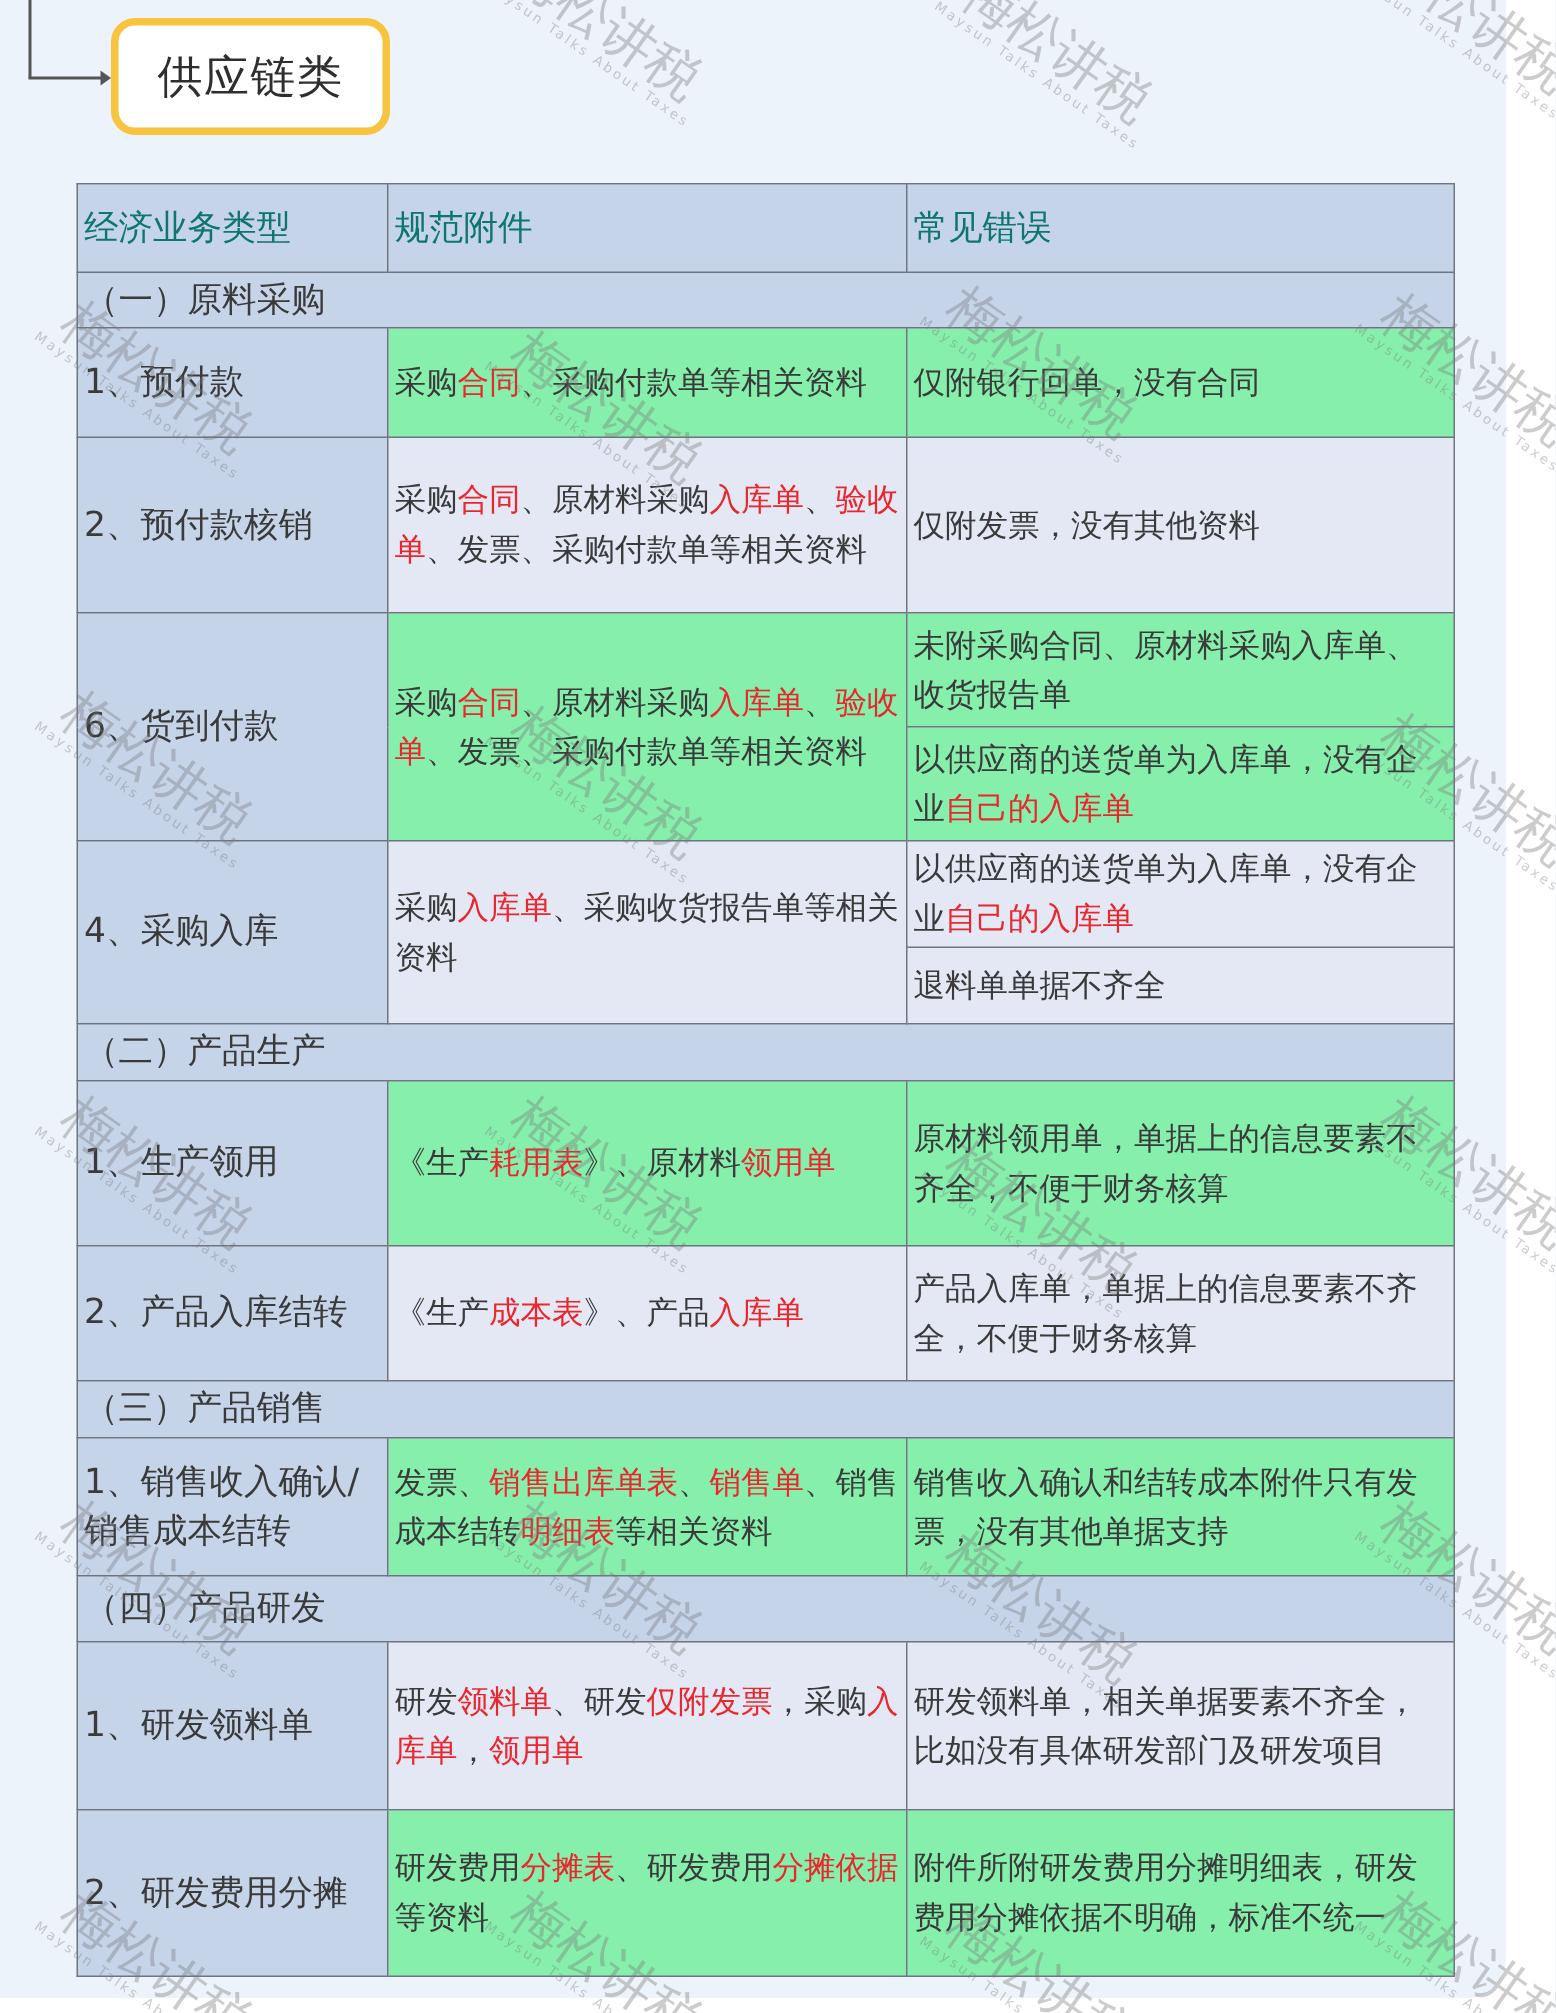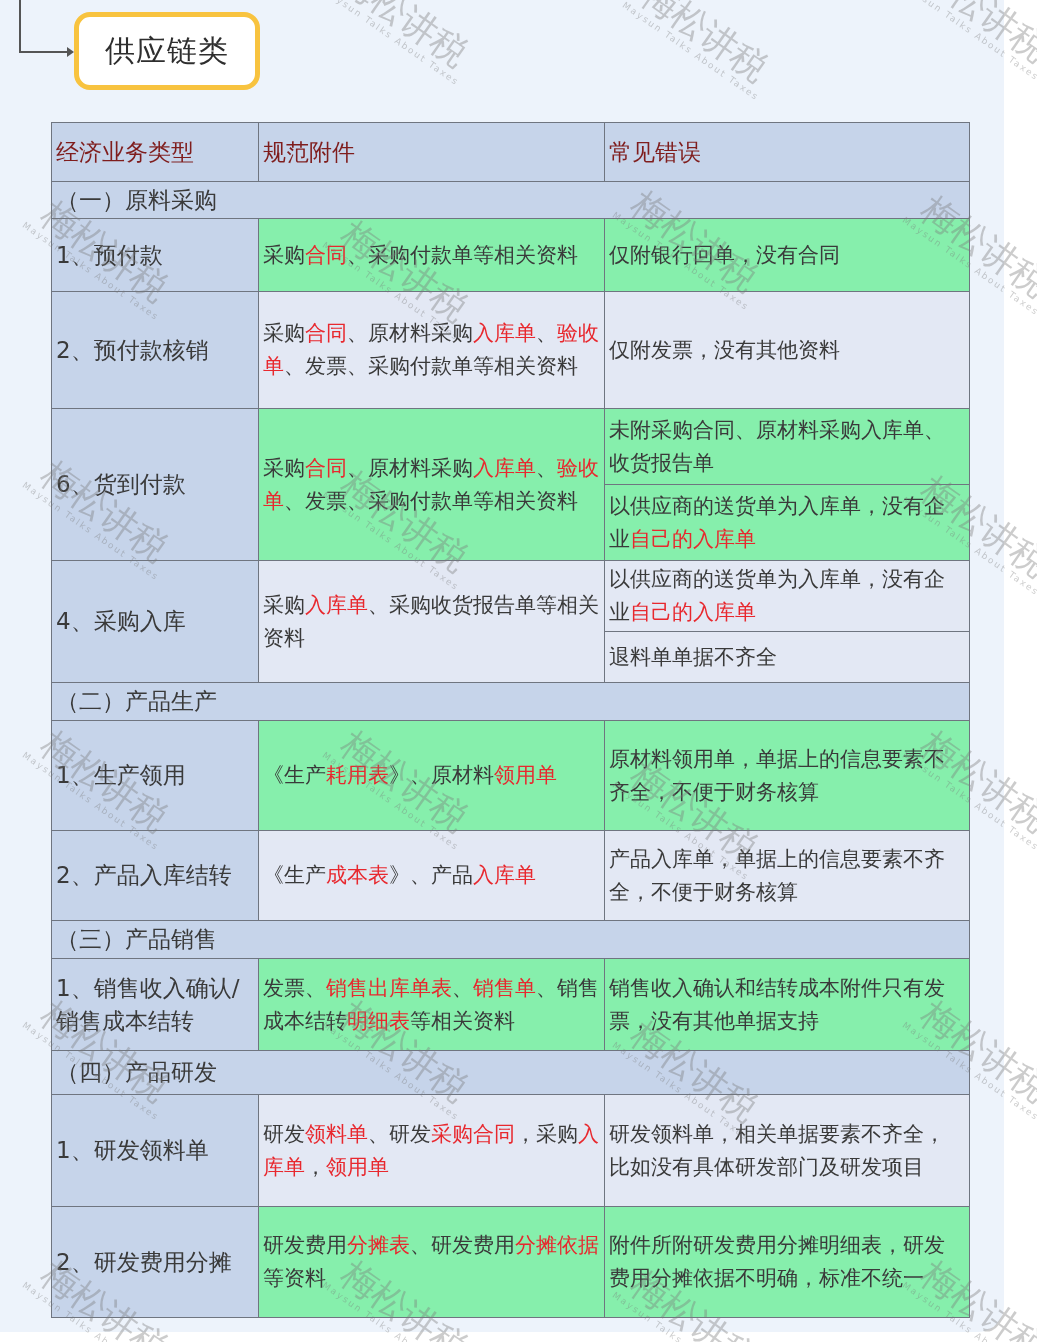--- a/index.html
+++ b/index.html
@@ -28,21 +28,21 @@
   table.main {
     position:absolute; left:51px; top:122px; width:918px;
     border-collapse:collapse; table-layout:fixed;
     font-size:21px; line-height:33px;
   }
   table.main td, table.main th {
     border:1.5px solid #6f7580; padding:0 4px; vertical-align:middle;
     font-weight:normal; text-align:left;
   }
   col.c1 { width:207px; } col.c2 { width:346px; } col.c3 { width:365px; }
-  th.hdr { background:#c6d4ea; text-align:center; font-size:23px; height:58px; color:#7f1d1d; }
+  th.hdr { background:#c6d4ea; text-align:center; font-size:23px; height:58px; color:#0f766e; }
   td.sec { background:#c6d4ea; height:34px; padding-left:14px; font-size:23px; }
   td.type { background:#c6d4ea; font-size:23px; padding-left:4px; }
   tr.odd td.c { background:#86efac; }
   tr.even td.c { background:#e3e8f4; }
   .red { color:#e8282e; }
   .wm {
     position:absolute; color:rgba(120,120,120,0.38); font-size:36px;
     transform:rotate(35deg); pointer-events:none; white-space:nowrap;
     font-family:"DejaVu Serif", serif;
   }
@@ -124,21 +124,21 @@
       <tr class="odd">
         <td class="type" rowspan="1">1、销售收入确认/销售成本结转</td>
         <td class="c" rowspan="1"><span>发票、</span><span class="red">销售出库单表</span><span>、</span><span class="red">销售单</span><span>、销售成本结转</span><span class="red">明细表</span><span>等相关资料</span></td>
         <td class="c" style="height: 91px;"><span>销售收入确认和结转成本附件只有发票，没有其他单据支持</span></td>
       </tr>
       <tr>
         <td colspan="3" class="sec" style="height: 43px;">（四）产品研发</td>
       </tr>
       <tr class="even">
         <td class="type" rowspan="1">1、研发领料单</td>
-        <td class="c" rowspan="1"><span>研发</span><span class="red">领料单</span><span>、研发</span><span class="red">采购合同</span><span>，采购</span><span class="red">入库单</span><span>，</span><span class="red">领用单</span></td>
+        <td class="c" rowspan="1"><span>研发</span><span class="red">领料单</span><span>、研发</span><span class="red">仅附发票</span><span>，采购</span><span class="red">入库单</span><span>，</span><span class="red">领用单</span></td>
         <td class="c" style="height: 111px;"><span>研发领料单，相关单据要素不齐全，比如没有具体研发部门及研发项目</span></td>
       </tr>
       <tr class="odd">
         <td class="type" rowspan="1">2、研发费用分摊</td>
         <td class="c" rowspan="1"><span>研发费用</span><span class="red">分摊表</span><span>、研发费用</span><span class="red">分摊依据</span><span>等资料</span></td>
         <td class="c" style="height: 110px;"><span>附件所附研发费用分摊明细表，研发费用分摊依据不明确，标准不统一</span></td>
       </tr>
     </tbody>
 </table>
 

